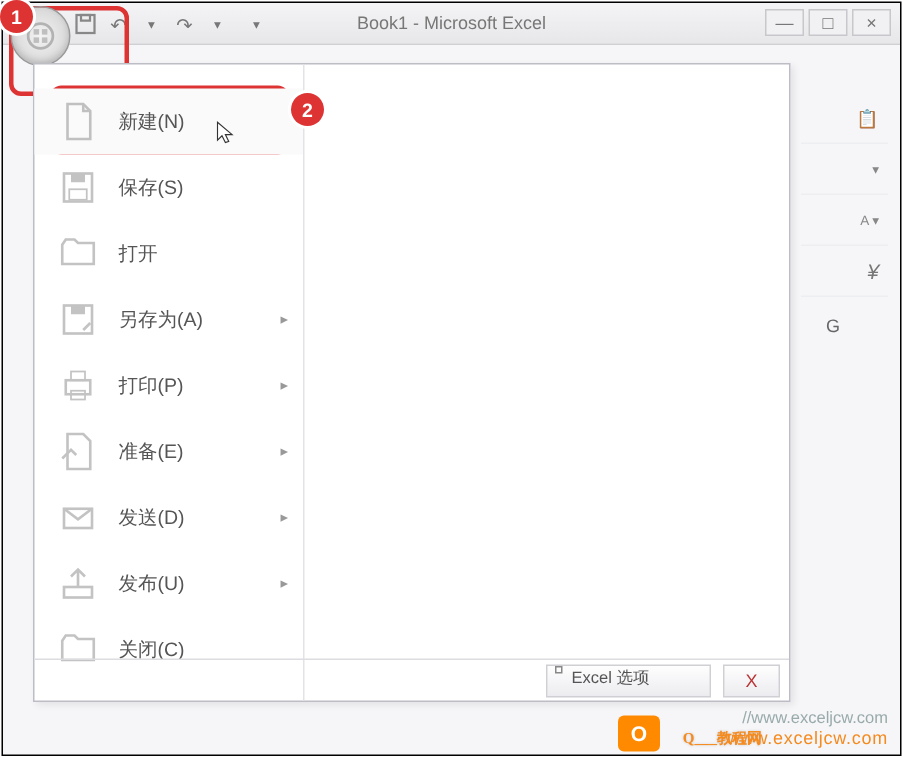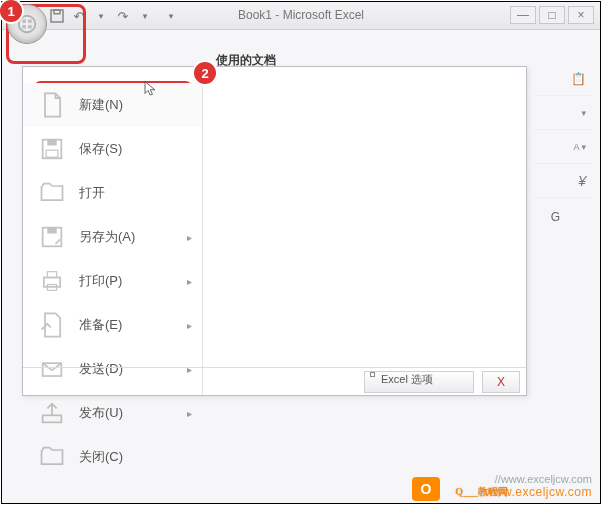--- a/index.html
+++ b/index.html
@@ -9,21 +9,21 @@
   .tit-txt { position:absolute; left:50%; transform:translateX(-50%); top:6px; color:#777; font-size:12px; }
   .win-ctrls { position:absolute; right:6px; top:4px; display:flex; gap:3px; }
   .win-btn { width:26px; height:18px; background:#f1f1f3; border:1px solid #c7c7cc; color:#777; font-size:12px; display:flex; align-items:center; justify-content:center; cursor:pointer; }
   .qat { position:absolute; top:3px; left:46px; height:22px; display:flex; align-items:center; gap:4px; }
   .qat .q-icn { width:18px; height:18px; display:flex; align-items:center; justify-content:center; color:#777; font-size:13px; }
   .office-area { position:absolute; top:2px; left:4px; width:80px; height:60px; border:3px solid #d33; border-radius:8px; }
   .office-btn { position:absolute; top:2px; left:5px; width:40px; height:40px; border-radius:50%; background:radial-gradient(#f4f4f4,#ccc); border:1px solid #999; box-shadow:inset 0 -2px 4px rgba(0,0,0,.15); display:flex; align-items:center; justify-content:center; cursor:pointer; }
   .office-btn svg { width:22px; height:22px; opacity:.55; }
   .badge { position:absolute; width:22px; height:22px; border-radius:50%; background:#d33; color:#fff; font-weight:bold; font-size:13px; display:flex; align-items:center; justify-content:center; box-shadow:0 0 0 2px #fff; }
   .b1 { top:-2px; left:-2px; }
-  .menu-panel { position:absolute; top:64px; left:20px; width:505px; height:330px; background:#fff; border:1px solid #bdbdc5; box-shadow:2px 2px 5px rgba(0,0,0,.08); }
+  .menu-panel { position:absolute; top:40px; left:20px; width:505px; height:426px; background:#fff; border:1px solid #bdbdc5; box-shadow:2px 2px 5px rgba(0,0,0,.08); }
   .menu-left { position:absolute; left:0; top:0; width:180px; height:100%; border-right:1px solid #e3e3e7; }
   .menu-item { height:44px; display:flex; align-items:center; padding-left:14px; gap:12px; color:#555; font-size:13px; cursor:pointer; }
   .menu-item .m-ico { width:30px; height:30px; display:flex; align-items:center; justify-content:center; }
   .menu-item .m-ico svg { width:28px; height:28px; opacity:.5; }
   .menu-item.sel { background:#fafafa; }
   .menu-item .arrow { margin-left:auto; margin-right:10px; color:#999; font-size:10px; }
   .new-frame { position:absolute; top:14px; left:10px; width:160px; height:46px; border:3px solid #d33; border-radius:8px; }
   .b2 { top:60px; left:192px; z-index:5; position:absolute; }
   .cursor { position:absolute; top:78px; left:140px; z-index:4; }
   .cursor svg { width:18px; height:18px; }

